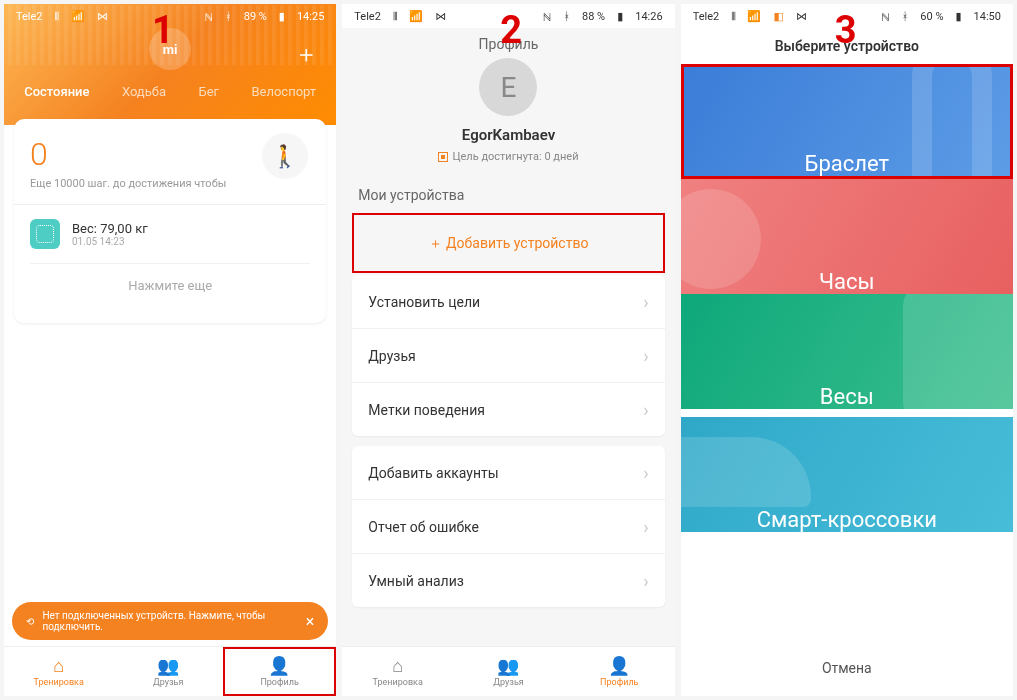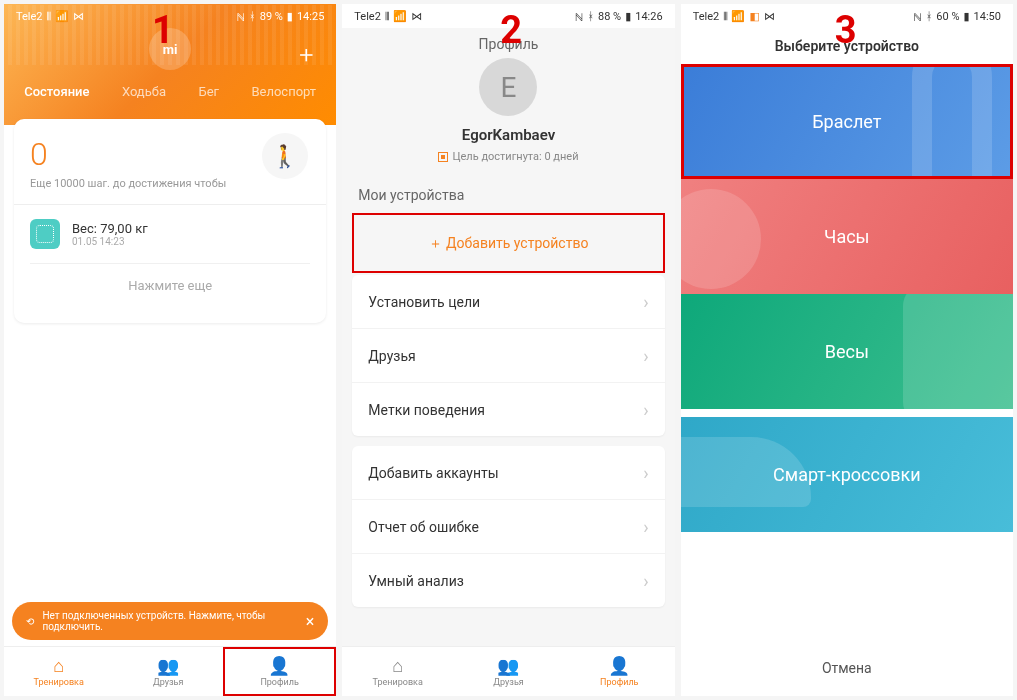--- a/index.html
+++ b/index.html
@@ -2,21 +2,21 @@
 <html><head>
   <meta charset="utf-8">
   <style>
     * { margin: 0; padding: 0; box-sizing: border-box; font-family: -apple-system, BlinkMacSystemFont, "Segoe UI", Roboto, sans-serif; }
     body { display: flex; gap: 6px; background: #f5f5f5; padding: 4px; }
     .phone { width: 336px; height: 692px; background: #fff; position: relative; overflow: hidden; display: flex; flex-direction: column; }
     
     .status-bar { display: flex; justify-content: space-between; align-items: center; padding: 4px 12px; font-size: 11px; height: 24px; }
     .status-bar.light { color: #fff; }
     .status-bar.dark { color: #333; }
-    .sb-left, .sb-right { display: flex; align-items: center; gap: 4px; }
+    .sb-left, .sb-right { display: flex; align-items: center; gap: 12px; }
     .sb-right span { font-size: 11px; }
     
     .step-number { position: absolute; font-size: 38px; font-weight: bold; color: #d00; z-index: 100; }
     .step-1 { top: 4px; left: 148px; }
     .step-2 { top: 4px; left: 158px; }
     .step-3 { top: 4px; left: 154px; }
     
     
     .header-orange {
       background: linear-gradient(135deg, #fdb755 0%, #f58220 50%, #ff8c00 100%);
@@ -65,21 +65,21 @@
     .add-device-box { margin: 2px 10px; border: 2.5px solid #d00; padding: 18px; text-align: center; }
     .add-device-text { color: #f58220; font-size: 14px; }
     .list-card { background: #fff; margin: 0 10px 10px; border-radius: 6px; box-shadow: 0 1px 2px rgba(0,0,0,.05); }
     .list-row { display: flex; align-items: center; justify-content: space-between; padding: 16px 16px; border-bottom: 1px solid #f2f2f2; font-size: 14px; color: #333; }
     .list-row:last-child { border-bottom: none; }
     .chevron { color: #ccc; font-size: 18px; }
     .p2-body { overflow: hidden; flex: 1; background: #f6f6f6; }
     
     
     .p3-header { text-align: center; padding: 10px 0; font-size: 14px; font-weight: 600; color: #333; }
-    .device-tile { height: 115px; display: flex; align-items: center; justify-content: center; color: #fff; font-size: 18px; position: relative; overflow: hidden; }
+    .device-tile { height: 115px; display: flex; align-items: flex-end; justify-content: center; color: #fff; font-size: 22px; position: relative; overflow: hidden; }
     .tile-bracelet { background: linear-gradient(120deg, #3b7dd8 0%, #5c9ce6 100%); border: 3px solid #d00; }
     .tile-watch { background: linear-gradient(120deg, #f08080 0%, #e86060 100%); }
     .tile-scale { background: linear-gradient(120deg, #0ea87a 0%, #3cbf8f 100%); }
     .tile-shoes { background: linear-gradient(120deg, #2fa8c8 0%, #48bdd9 100%); margin-top: 8px; }
     .cancel-btn { text-align: center; padding: 20px; font-size: 14px; color: #555; background: #fff; margin-top: auto; }
     .tile-shape { position: absolute; opacity: 0.15; }
   </style>
 </head>
 <body>
 

